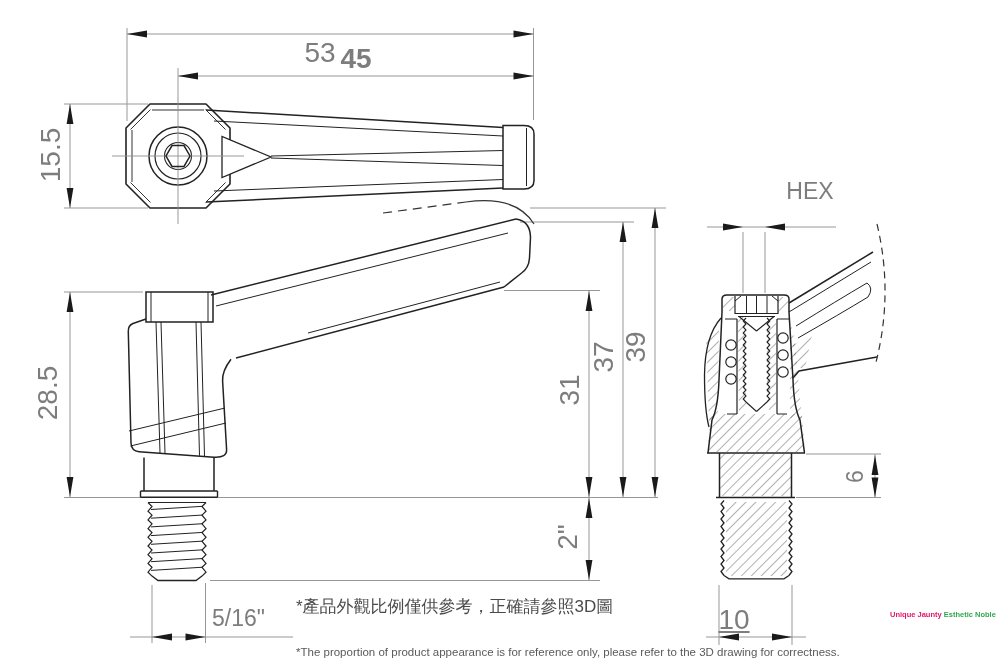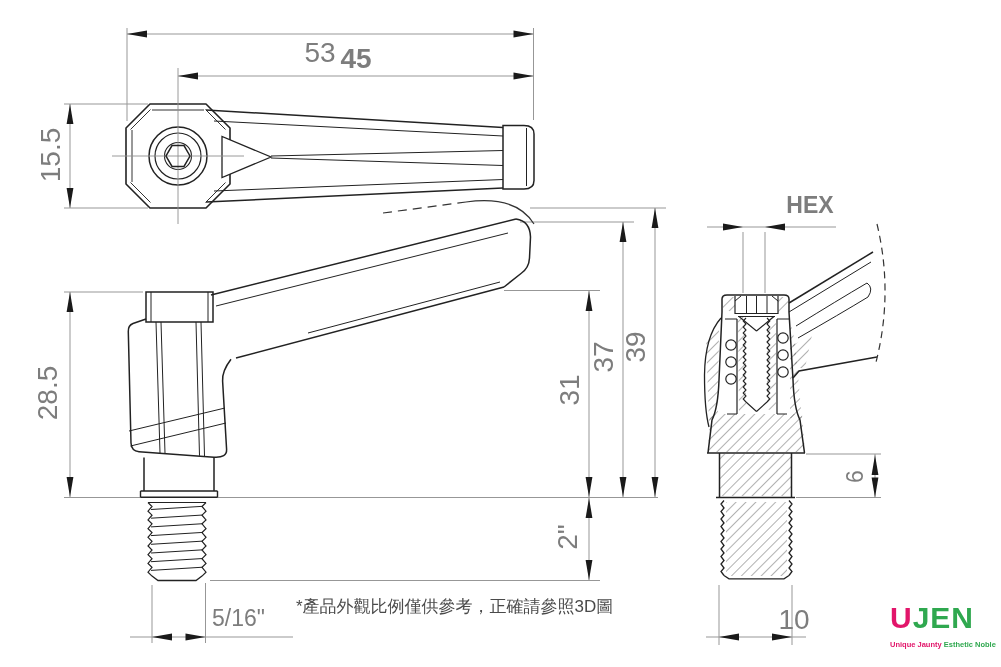--- a/index.html
+++ b/index.html
@@ -221,24 +221,24 @@
 <div class="lbl" style="left:316px;top:45px;width:80px;font-weight:bold;">45</div>
 <div class="lbl rot" style="left:16px;top:141px;width:70px;">15.5</div>
 
 <div class="lbl rot" style="left:8px;top:379px;width:80px;">28.5</div>
 <div class="lbl rot" style="left:545px;top:376px;width:50px;">31</div>
 <div class="lbl rot" style="left:579px;top:343px;width:50px;">37</div>
 <div class="lbl rot" style="left:611px;top:333px;width:50px;">39</div>
 <div class="lbl rot" style="left:543px;top:523px;width:50px;">2"</div>
 <div class="lbl sm" style="left:212px;top:607px;width:80px;text-align:left;">5/16"</div>
 
-<div class="lbl sm" style="left:775px;top:194px;width:70px;font-weight:bold;">HEX</div>
+<div class="lbl sm" style="left:775px;top:180px;width:70px;">HEX</div>
 <div class="lbl rot sm" style="left:835px;top:465px;width:40px;">6</div>
-<div class="lbl" style="left:764px;top:606px;width:60px;">10</div>
+<div class="lbl" style="left:704px;top:606px;width:60px;text-decoration:underline;">10</div>
 
 <div class="note note-zh">*產品外觀比例僅供參考，正確請參照3D圖</div>
+<div class="note note-en">*The proportion of product appearance is for reference only, please refer to the 3D drawing for correctness.</div>
 
 <div class="logo">
-  <div class="logo-main"><span style="color:#e2156a">U</span><span style="color:#2fa84f">JEN</span></div>
   <div class="logo-tag"><span style="color:#e2156a">Unique Jaunty</span><span style="color:#2fa84f"> Esthetic Noble</span></div>
 </div>
 
 </div>
 
 </body></html>

